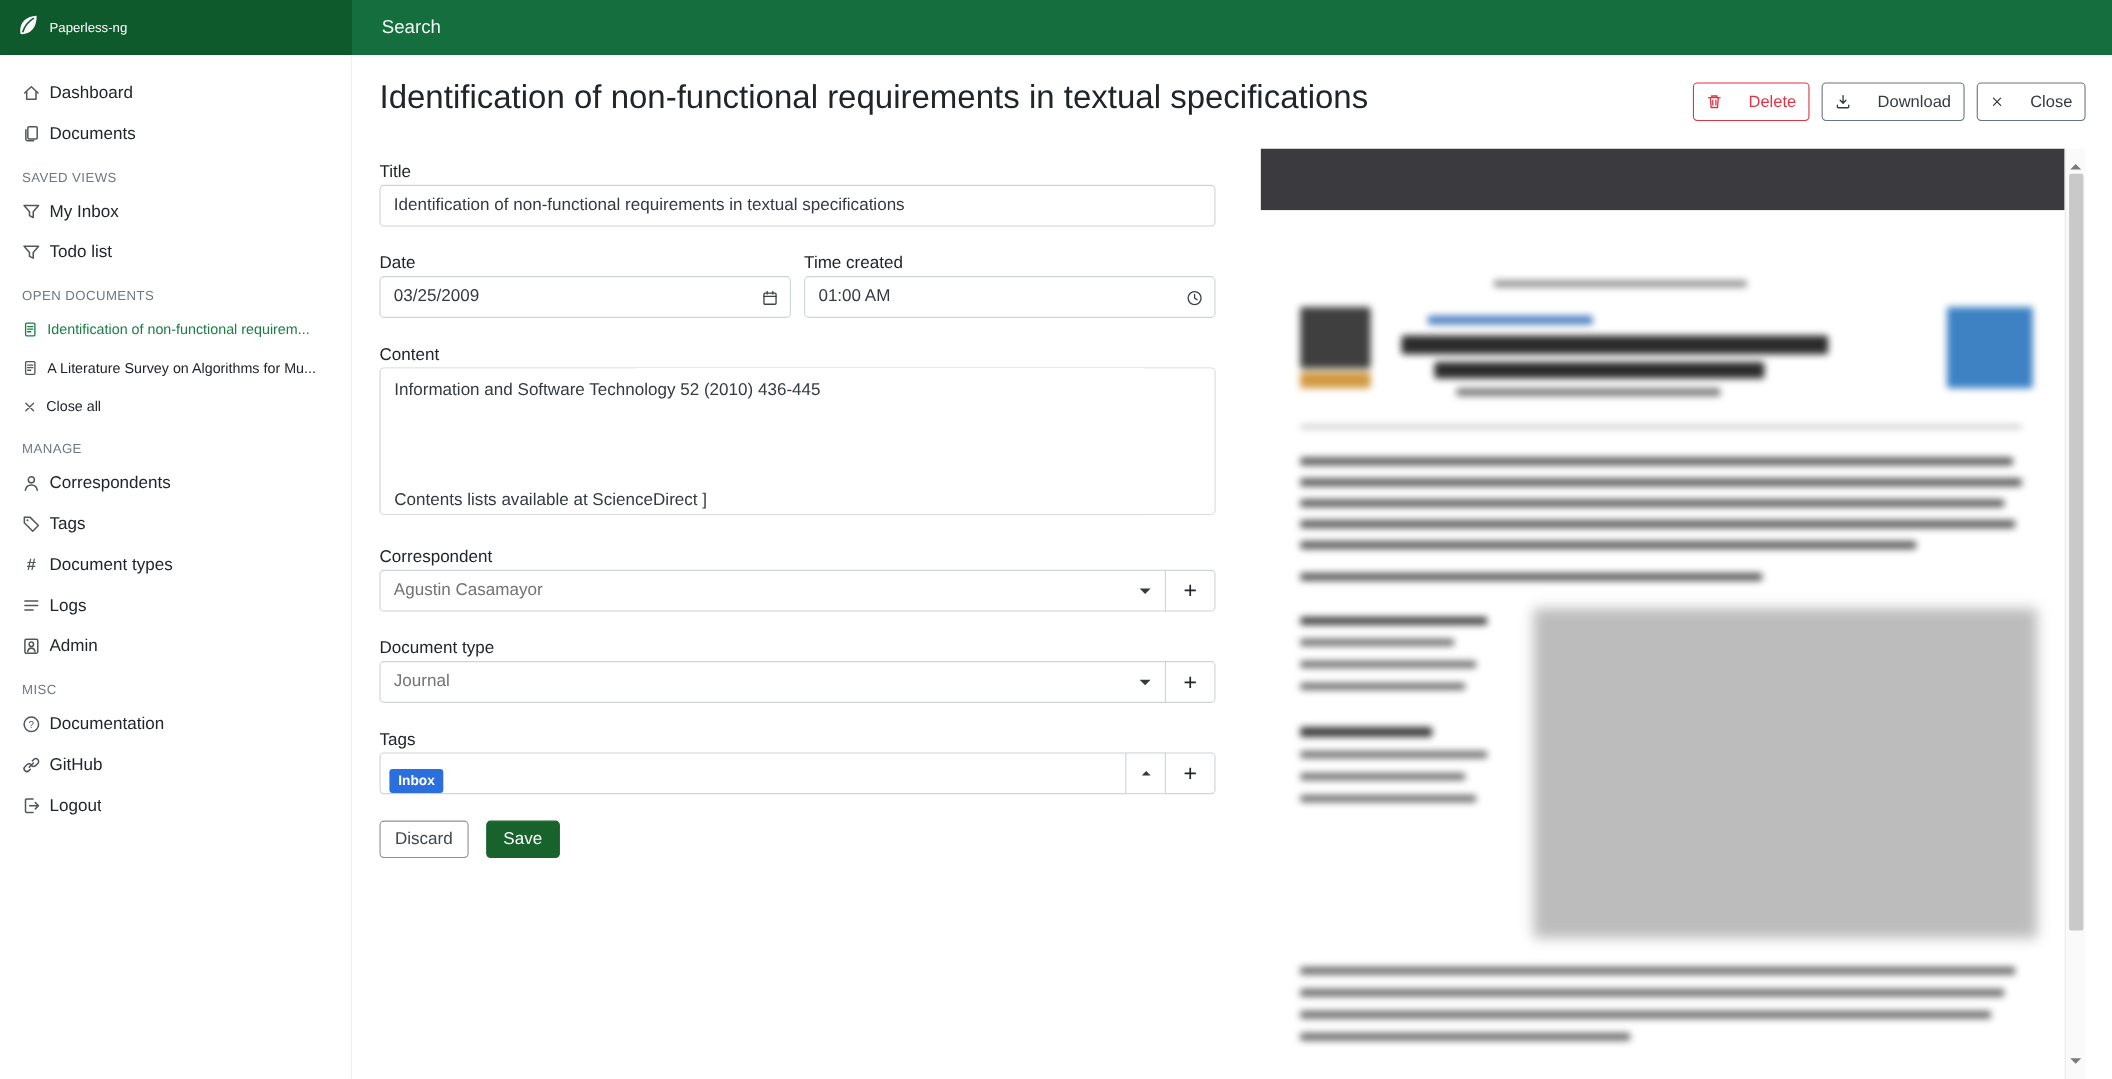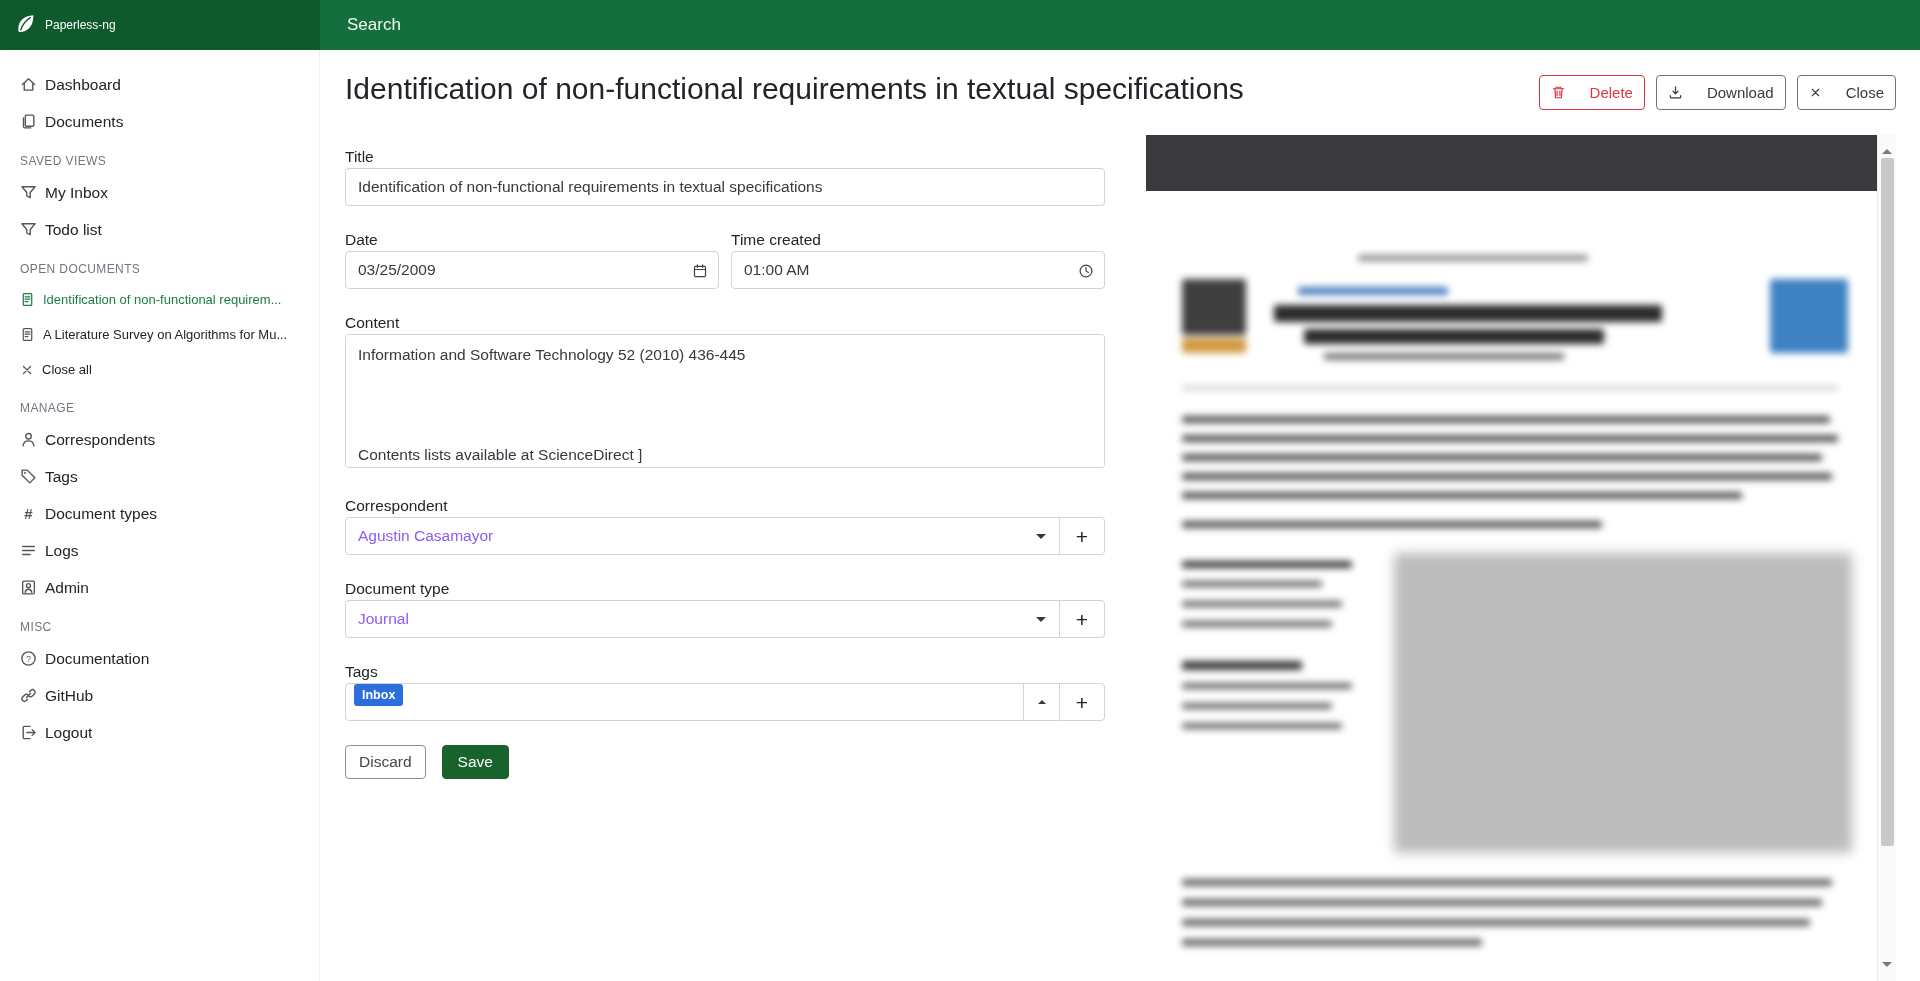--- a/index.html
+++ b/index.html
@@ -46,27 +46,27 @@
   .tinput{width:100%;height:38px;border:1px solid #ced4da;border-radius:4px;padding:0 12px;font-size:15.5px;color:#343a40;outline:none;background:#fff}
   .frow{display:flex;gap:12px}
   .fcol{flex:1;position:relative}
   .fcol .ficon{position:absolute;right:11px;bottom:10px;color:#3c4247;pointer-events:none;display:flex}
   textarea.tinput{height:134px;padding:7px 12px;line-height:25px;resize:none;overflow-y:scroll}
   textarea::-webkit-scrollbar{width:15px}
   textarea::-webkit-scrollbar-track{background:#f8f9fa;border-left:1px solid #eceff1}
   textarea::-webkit-scrollbar-thumb{background:#c4cad0;border:3px solid #f8f9fa;border-radius:7px}
 
   .input-group{display:flex}
-  .select{flex:1;height:38px;border:1px solid #ced4da;border-radius:4px 0 0 4px;display:flex;align-items:center;padding:0 13px 0 12px;font-size:15.5px;color:#8b5cf6;position:relative;background:#fff;cursor:pointer}
+  .select{flex:1;height:38px;border:1px solid #ced4da;border-radius:4px 0 0 4px;display:flex;align-items:center;padding:0 13px 0 12px;font-size:15.5px;color:#737373;position:relative;background:#fff;cursor:pointer}
   .caret-down{position:absolute;right:13px;top:16px;width:0;height:0;border:5px solid transparent;border-top-color:#343a40}
   .addon{width:46px;height:38px;border:1px solid #ced4da;background:#fff;margin-left:-1px;display:flex;align-items:center;justify-content:center}
   .addon.plus{border-radius:0 4px 4px 0;font-size:21px;color:#212529;line-height:1}
   .addon.caret-btn{width:37px;border-radius:0}
   .caret-up{width:0;height:0;border:4.5px solid transparent;border-bottom-color:#343a40;margin-top:-4px}
-  .tags-box{flex:1;height:38px;border:1px solid #ced4da;border-radius:4px 0 0 4px;display:flex;align-items:flex-start;padding:0 8px;background:#fff;cursor:text}
+  .tags-box{flex:1;height:38px;border:1px solid #ced4da;border-radius:4px 0 0 4px;display:flex;align-items:flex-end;padding:0 8px;background:#fff;cursor:text}
   .tag-chip{color:#fff;font-size:12.5px;font-weight:bold;padding:4px 8px;border-radius:3px;background:var(--tag-blue)}
 
   .form-actions{display:flex;gap:16px;margin-top:14px;padding-bottom:30px}
   .btn-discard{padding:7px 13px;font-size:15.5px;border-radius:4px;border:1px solid #8a9197;background:#fff;color:#3f464c}
   .btn-save{padding:7px 15px;font-size:15.5px;border-radius:4px;border:1px solid var(--save-green);background:var(--save-green);color:#fff}
 
   
   .preview-col{flex:1;height:846px;position:relative;overflow:hidden;background:#fff;min-width:0}
   .pdf-toolbar{position:absolute;top:0;left:0;right:19px;height:56px;background:#3a3a3f}
   .pdf-scrollbar{position:absolute;top:0;right:0;width:19px;height:100%;background:#fafafa;border-left:1px solid #ebebeb;display:flex;flex-direction:column;align-items:center}

